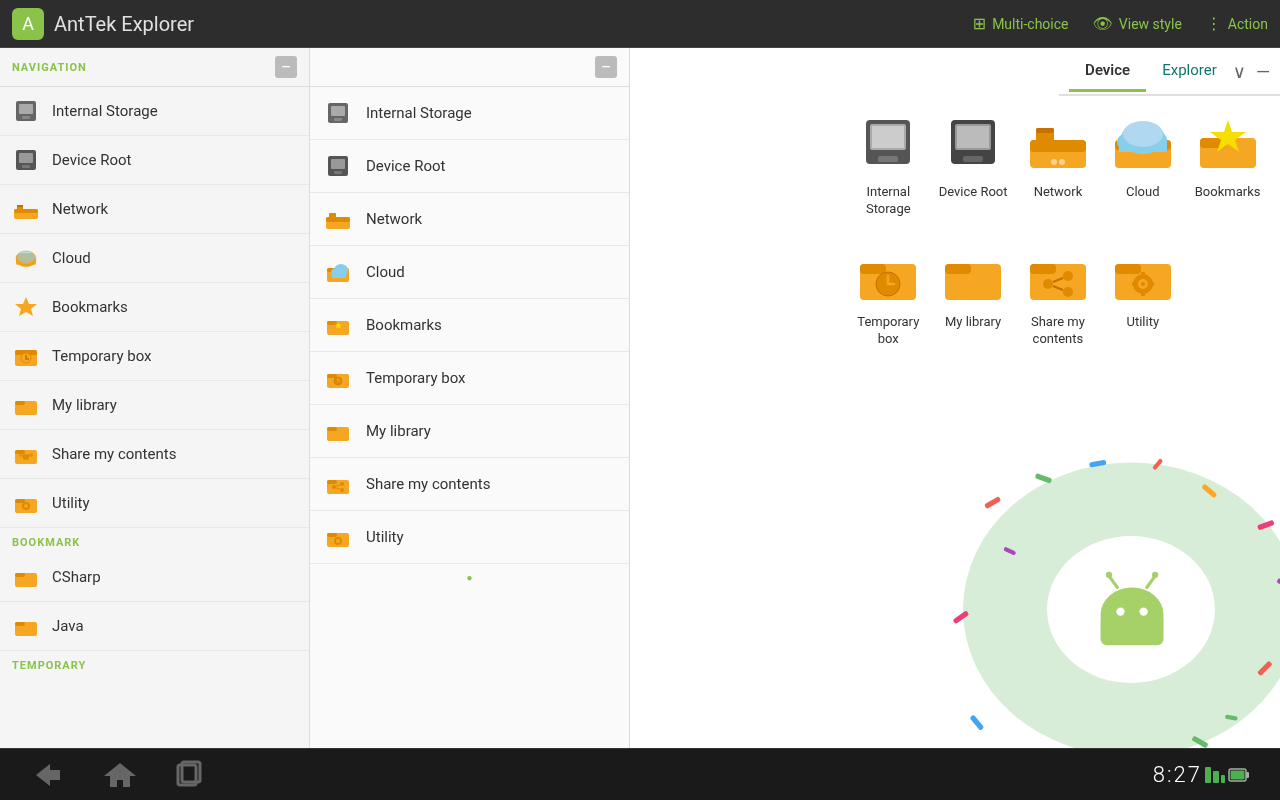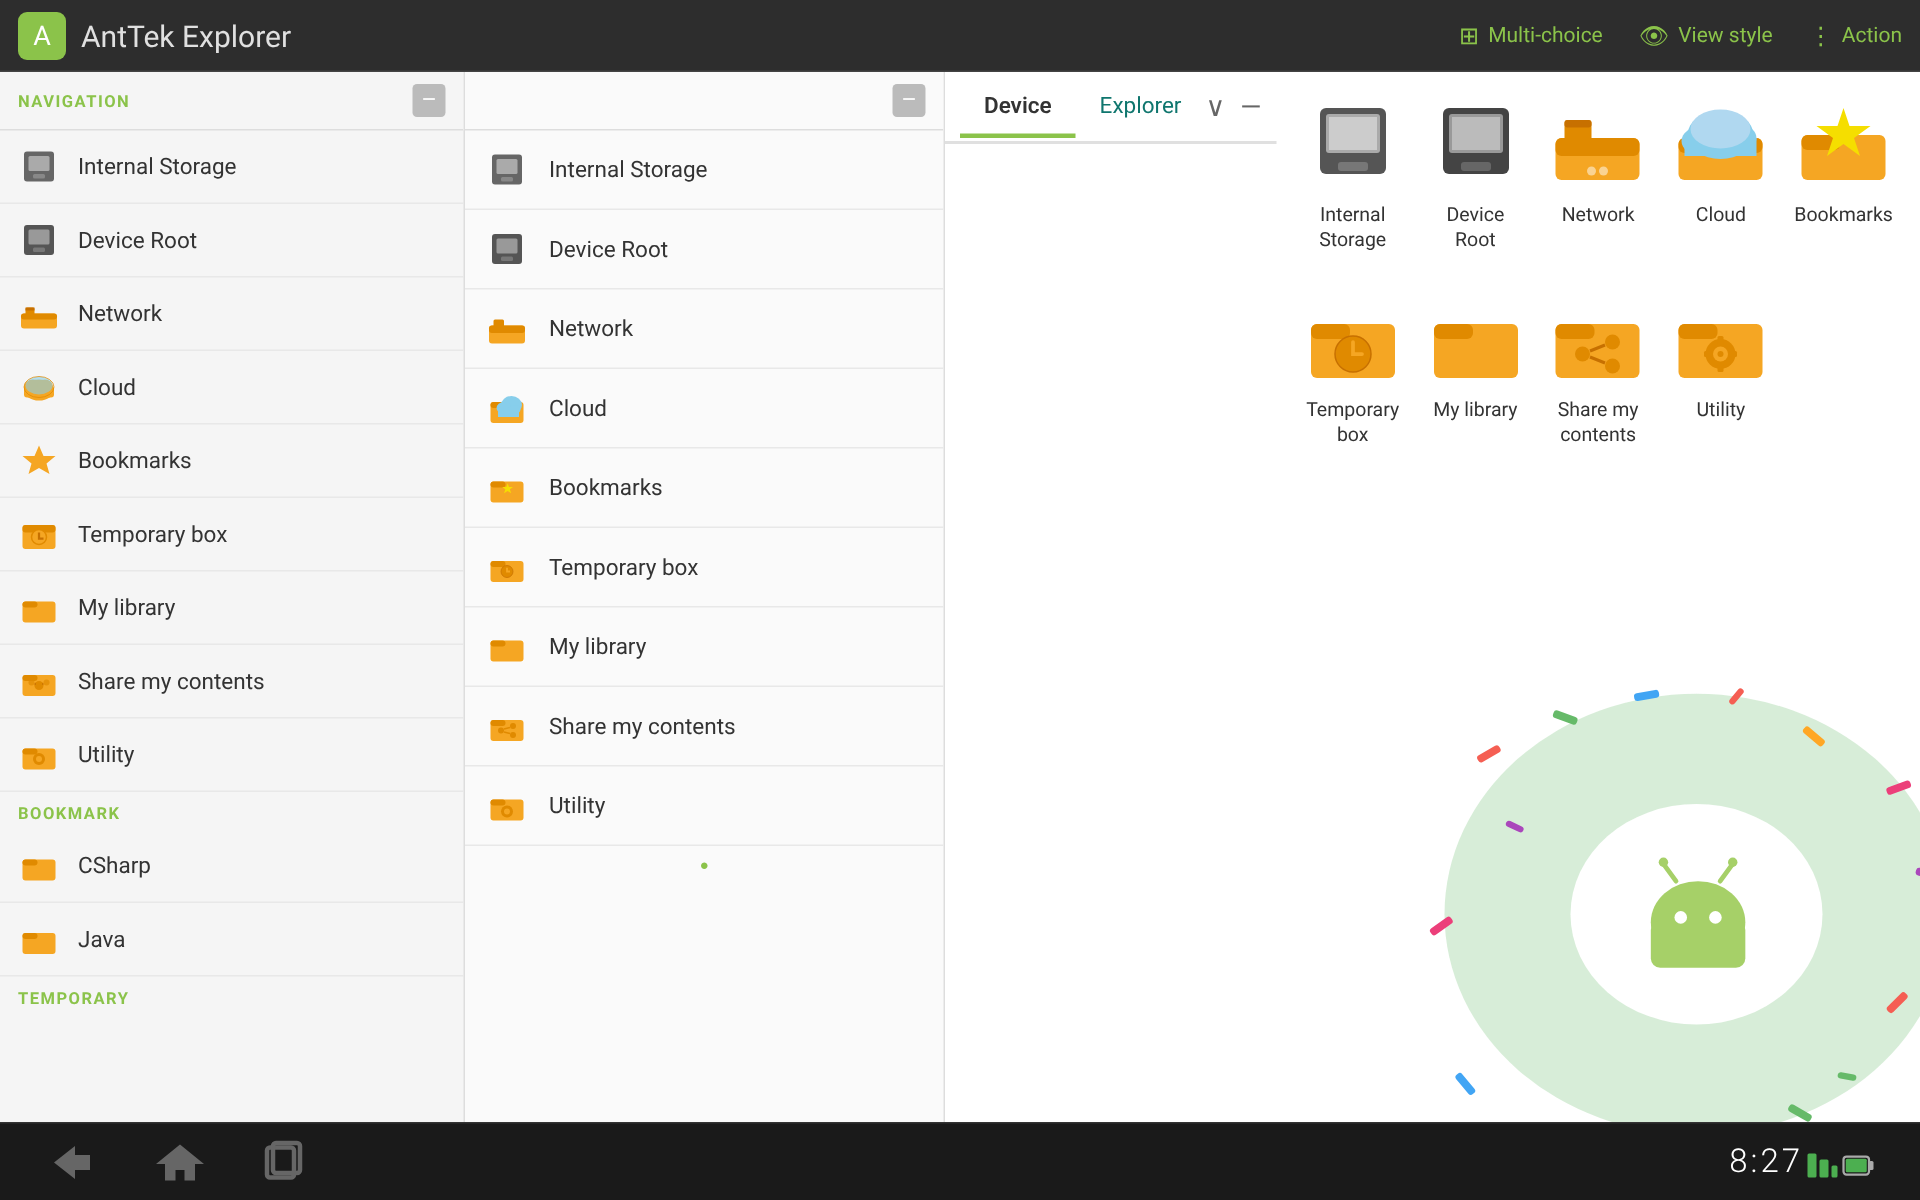--- a/index.html
+++ b/index.html
@@ -151,21 +151,23 @@
       padding: 8px;
       color: #8bc34a;
       font-size: 10px;
     }
 
     
     #explorer-panel {
       flex: 1;
       background: #fff;
       display: flex;
+      flex-direction: column;
       overflow: hidden;
+      align-items: flex-end;
     }
     #explorer-header {
       display: flex;
       align-items: center;
       border-bottom: 2px solid #e0e0e0;
       padding: 0 10px;
       height: 48px;
       background: #fff;
       flex-shrink: 0;
     }
@@ -251,21 +253,21 @@
       height: 36px;
       margin-right: 30px;
       cursor: pointer;
       display: flex;
       align-items: center;
       justify-content: center;
     }
     #bottombar-right {
       margin-left: auto;
       display: flex;
-      align-items: flex-end;
+      align-items: center;
       gap: 1px;
     }
     #clock {
       color: #fff;
       font-size: 22px;
       font-weight: 300;
       letter-spacing: 2px;
     }
 
     

